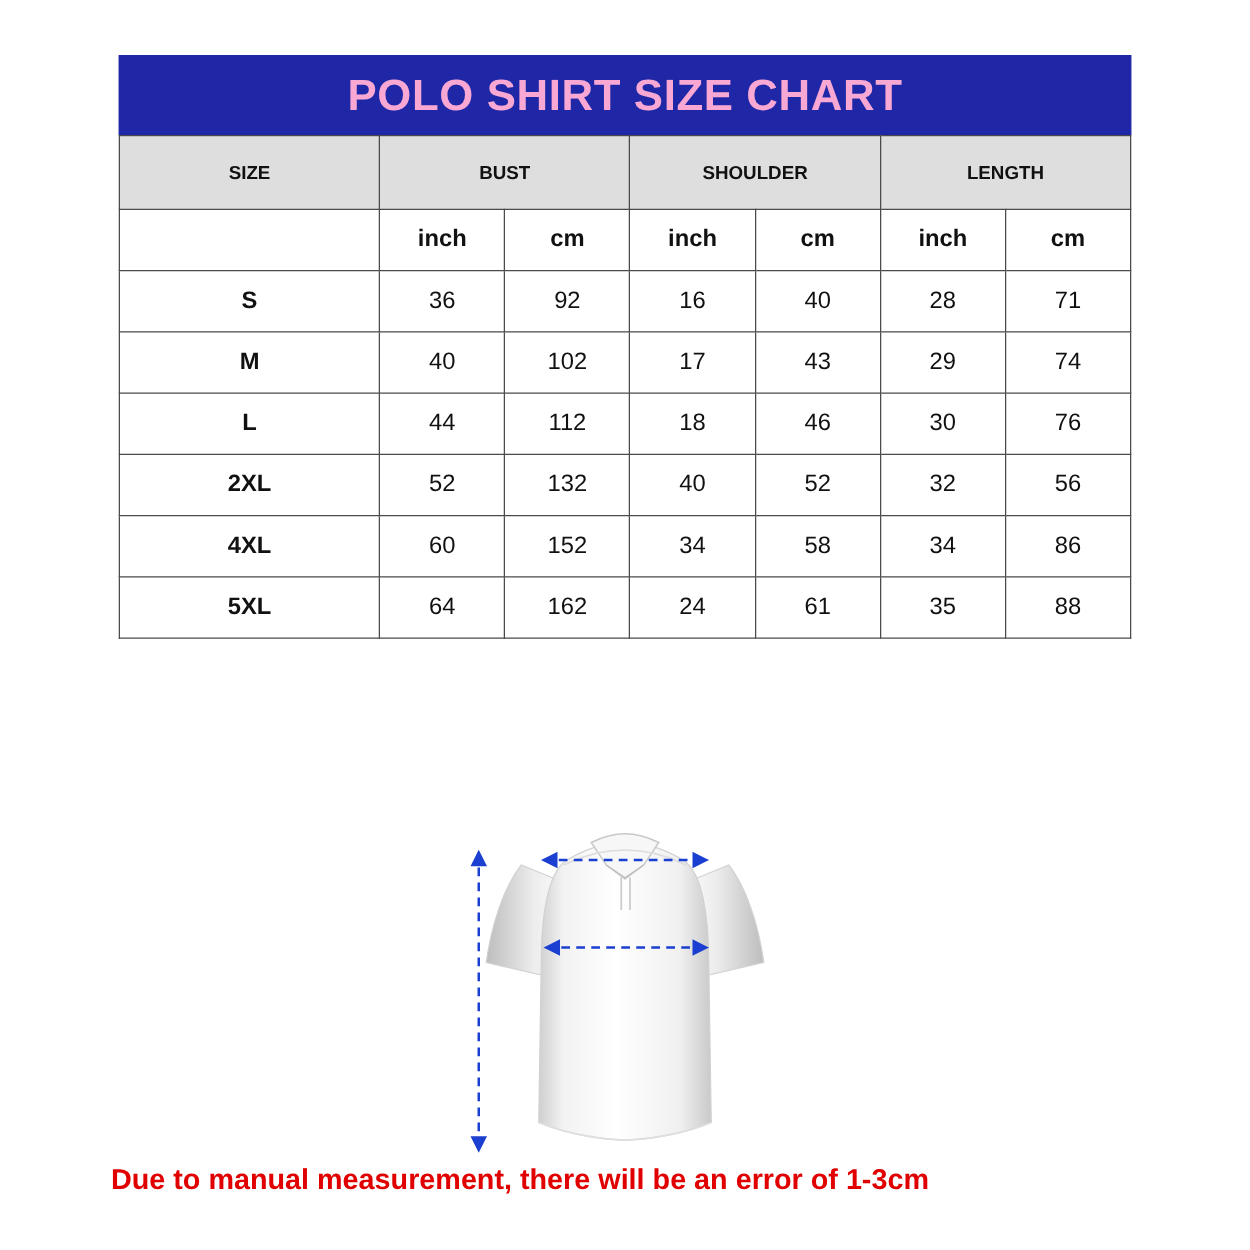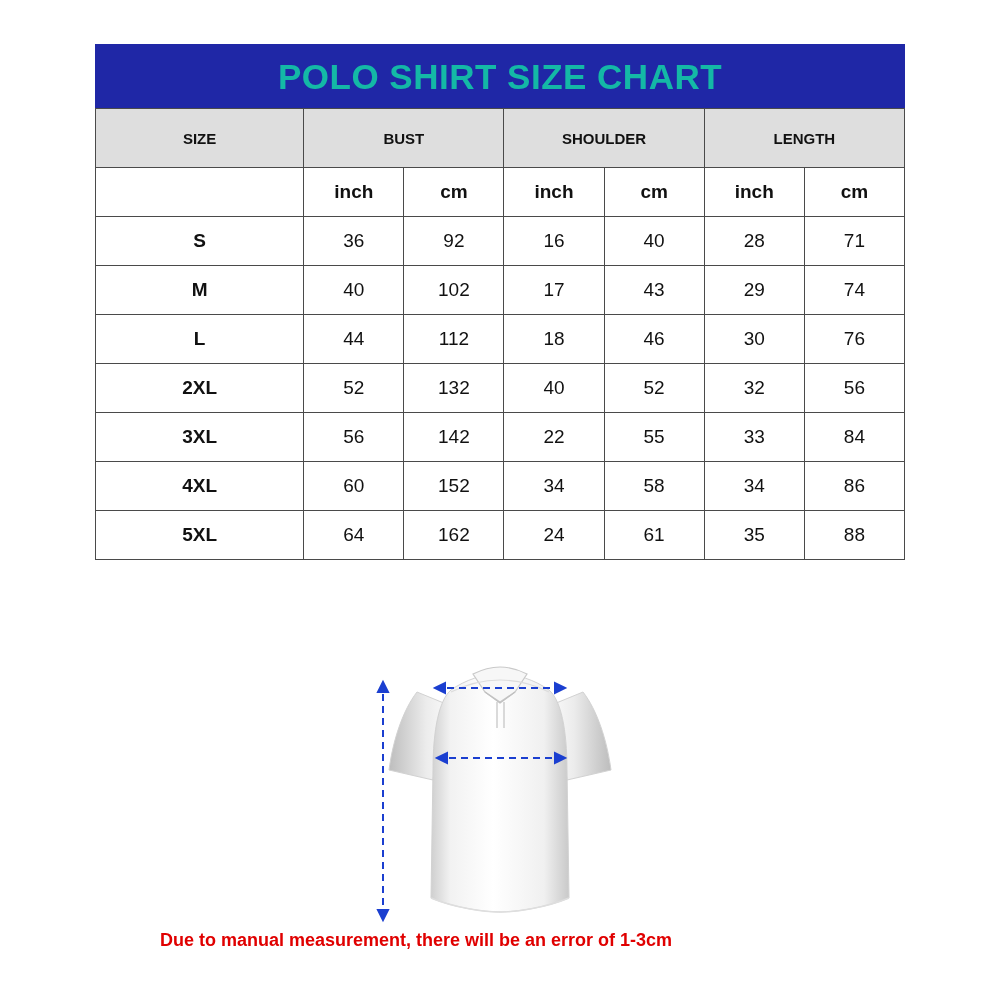--- a/index.html
+++ b/index.html
@@ -27,21 +27,21 @@
   
   .chart-wrap {
     position: absolute;
     left: 95px;
     top: 44px;
     width: 810px;
   }
 
   .chart-title {
     background: #1f27a6;
-    color: #14b8a6;
+    color: #f9a8d4;
     text-align: center;
     font-size: 35px;
     font-weight: bold;
     letter-spacing: 0.5px;
     line-height: 64px;
     height: 64px;
     border: 1px solid #1f27a6;
     box-sizing: border-box;
   }
 
@@ -97,21 +97,21 @@
   }
 
   .note {
     position: absolute;
     left: 0;
     top: 930px;
     width: 832px;
     text-align: center;
     color: #e00000;
     font-weight: bold;
-    font-size: 18px;
+    font-size: 23px;
   }
 </style>
 </head>
 <body>
 
 <div class="page">
 
   <div class="chart-wrap">
     <div class="chart-title">POLO SHIRT SIZE CHART</div>
 
@@ -172,29 +172,20 @@
           <td>76</td>
         </tr>
         <tr>
           <td class="size-cell">2XL</td>
           <td>52</td>
           <td>132</td>
           <td>40</td>
           <td>52</td>
           <td>32</td>
           <td>56</td>
-        </tr>
-        <tr>
-          <td class="size-cell">3XL</td>
-          <td>56</td>
-          <td>142</td>
-          <td>22</td>
-          <td>55</td>
-          <td>33</td>
-          <td>84</td>
         </tr>
         <tr>
           <td class="size-cell">4XL</td>
           <td>60</td>
           <td>152</td>
           <td>34</td>
           <td>58</td>
           <td>34</td>
           <td>86</td>
         </tr>

